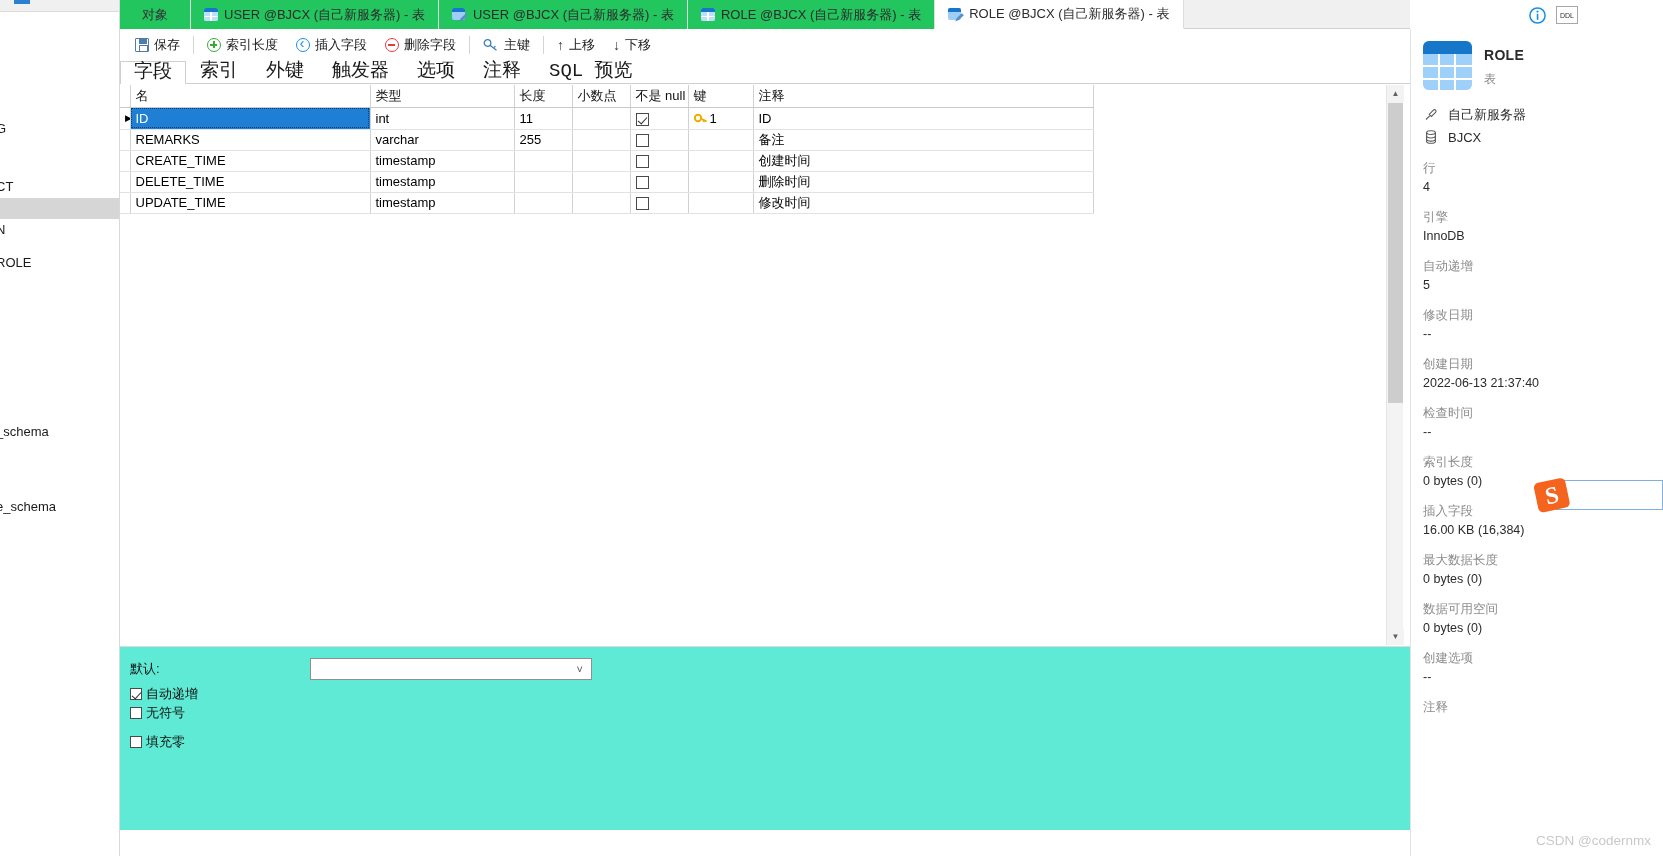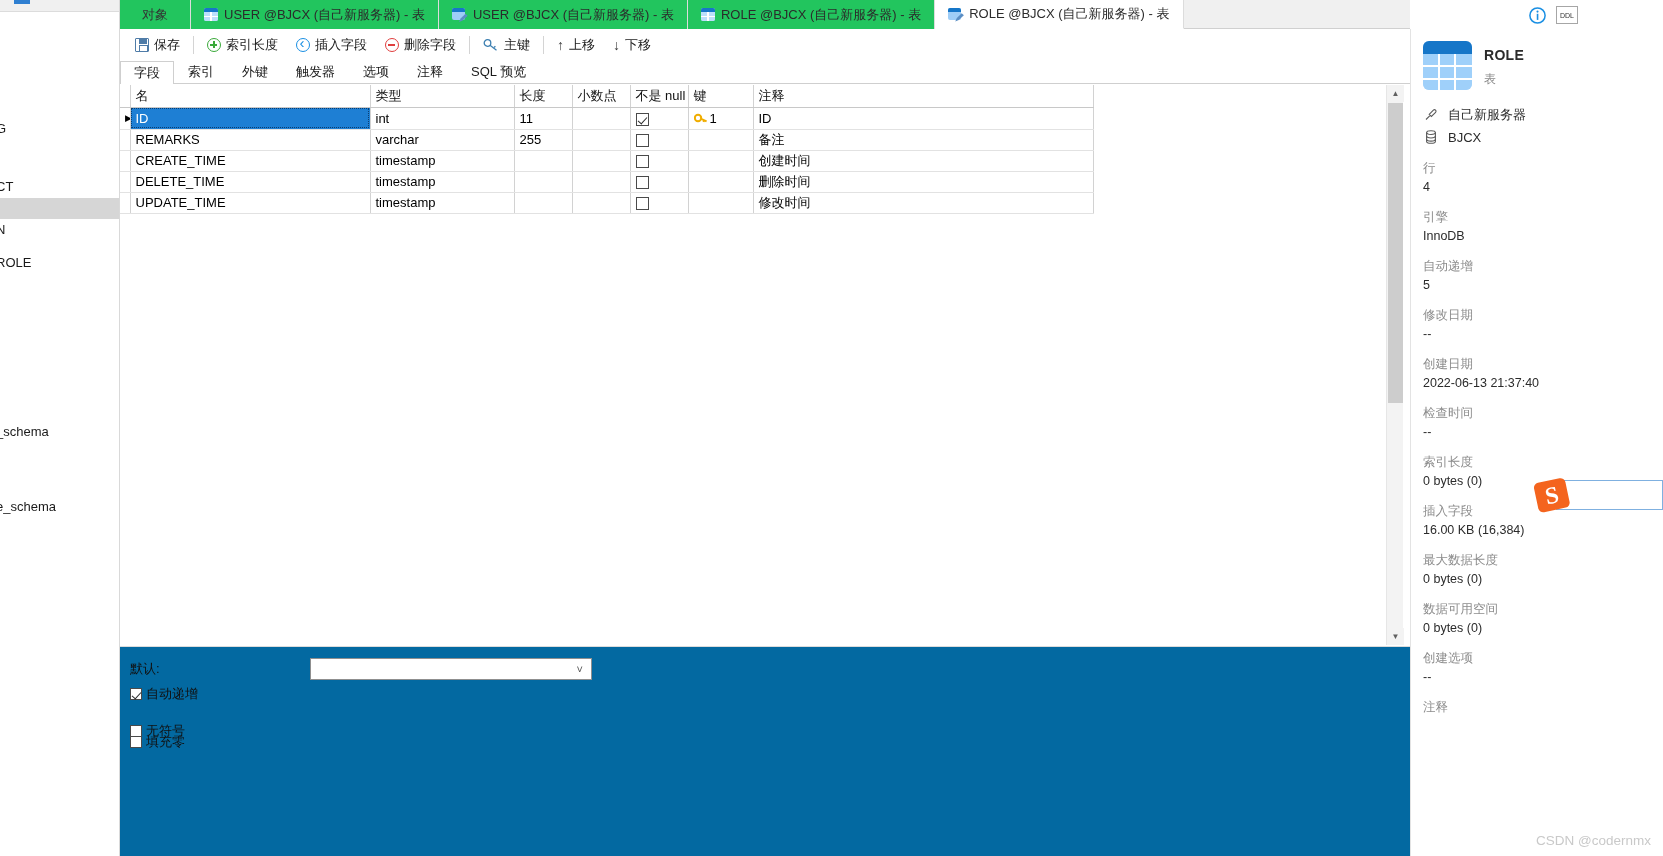--- a/index.html
+++ b/index.html
@@ -138,24 +138,25 @@
   .ico-key svg { display:block; }
   .ico-arrow { font-size: 14px; color: #3b3b3b; flex: none; line-height: 1; }
 
   
   #subtabs {
     position: absolute; left: 120px; top: 61px; width: 1290px; height: 23px;
     background: #ffffff; display: flex; align-items: flex-end;
     border-bottom: 1px solid #cfcfcf;
   }
   .stab {
-    padding: 2px 13px 3px 13px; font-size: 13px; color: #1a1a1a;
+    padding: 2px 13px 3px 13px; font-size: 19px; color: #1a1a1a;
     border: 1px solid transparent; border-bottom: none;
     background: transparent; white-space: nowrap; cursor: default;
     line-height: 17px;
+    font-family: Liberation Mono, monospace;
   }
   .stab.active {
     background: #ffffff; border-color: #cfcfcf;
     position: relative; top: 1px;
   }
 
   
   #grid-area {
     position: absolute; left: 120px; top: 85px; width: 1290px; height: 560px;
     background: #ffffff; overflow: hidden;
@@ -212,22 +213,22 @@
   }
   .sb-btn.up { top: 0; }
   .sb-btn.down { bottom: 0; }
   #sb-thumb {
     position: absolute; left: 1px; top: 18px; width: 15px; height: 300px;
     background: #cdcdcd;
   }
 
   
   #bottom-panel {
-    position: absolute; left: 120px; top: 646px; width: 1290px; height: 210px;
-    background: #0369a1; border-top: 1px solid #dcdcdc;
+    position: absolute; left: 120px; top: 646px; width: 1290px; height: 184px;
+    background: #5eead4; border-top: 1px solid #dcdcdc;
   }
   #default-row {
     position: absolute; left: 10px; top: 10px; width: 600px; height: 24px;
     display: flex; align-items: center;
   }
   #default-label { width: 180px; font-size: 13px; color: #111; }
   #default-select {
     width: 282px; height: 22px; border: 1px solid #8f8f8f; background: #fff;
     position: relative; font-size: 12px;
   }
@@ -509,21 +510,21 @@
       <div id="default-select">
         <span style="padding-left:5px;line-height:20px;display:inline-block;"></span>
         <span class="chev">˅</span>
       </div>
     </div>
     <div id="checkbox-host">
         <div class="chk-row" style="top: 38px;">
           <span class="cb-sm checked"></span>
           <span>自动递增</span>
         </div>
-        <div class="chk-row" style="top: 75px; justify-content: center;">
+        <div class="chk-row" style="top: 57px; justify-content: center;">
           <span class="cb-sm"></span>
           <span>无符号</span>
         </div>
         <div class="chk-row" style="top: 86px;">
           <span class="cb-sm"></span>
           <span>填充零</span>
         </div>
       </div>
   </div>
 

